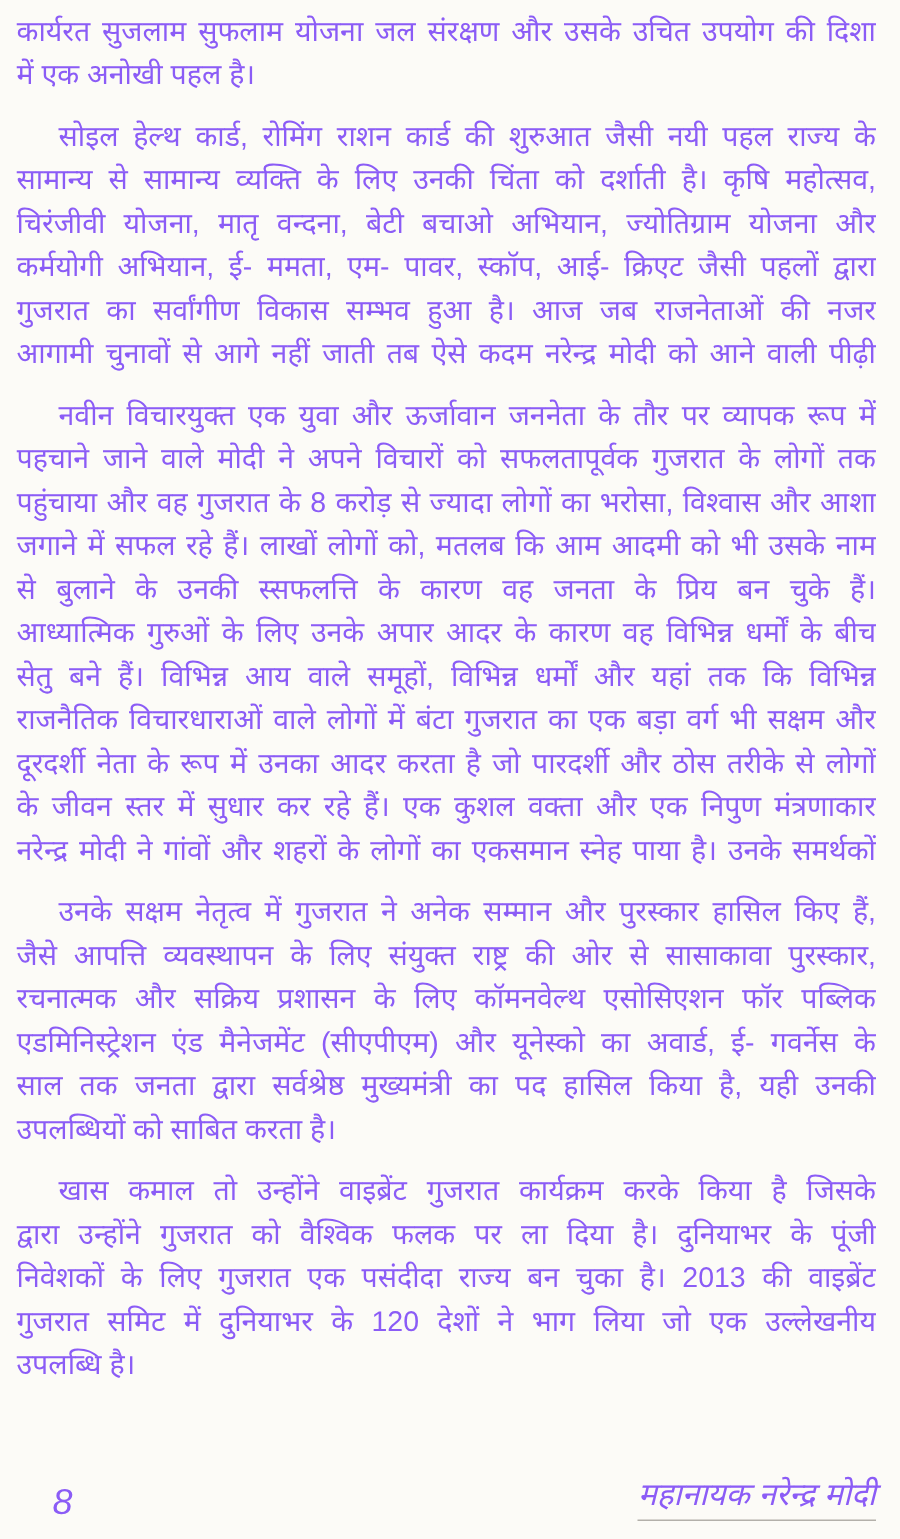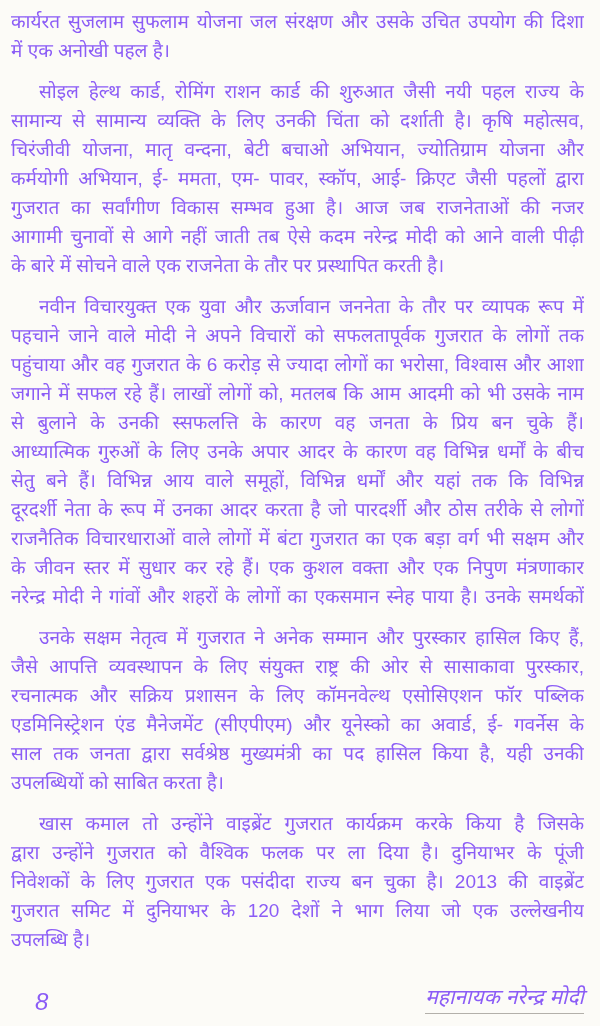--- a/index.html
+++ b/index.html
@@ -71,30 +71,29 @@
 <div class="page">
   <div class="text-block">
       <div class="line">कार्यरत सुजलाम सुफलाम योजना जल संरक्षण और उसके उचित उपयोग की दिशा</div>
       <div class="line para-end">में एक अनोखी पहल है।</div>
       <div class="line indent">सोइल हेल्थ कार्ड, रोमिंग राशन कार्ड की शुरुआत जैसी नयी पहल राज्य के</div>
       <div class="line">सामान्य से सामान्य व्यक्ति के लिए उनकी चिंता को दर्शाती है। कृषि महोत्सव,</div>
       <div class="line">चिरंजीवी योजना, मातृ वन्दना, बेटी बचाओ अभियान, ज्योतिग्राम योजना और</div>
       <div class="line">कर्मयोगी अभियान, ई- ममता, एम- पावर, स्कॉप, आई- क्रिएट जैसी पहलों द्वारा</div>
       <div class="line">गुजरात का सर्वांगीण विकास सम्भव हुआ है। आज जब राजनेताओं की नजर</div>
       <div class="line">आगामी चुनावों से आगे नहीं जाती तब ऐसे कदम नरेन्द्र मोदी को आने वाली पीढ़ी</div>
-      <div class="line para-end">के बारे में सोचने वाले एक राजनेता के तौर पर प्रस्थापित करती है।</div>
       <div class="line indent">नवीन विचारयुक्त एक युवा और ऊर्जावान जननेता के तौर पर व्यापक रूप में</div>
       <div class="line">पहचाने जाने वाले मोदी ने अपने विचारों को सफलतापूर्वक गुजरात के लोगों तक</div>
-      <div class="line">पहुंचाया और वह गुजरात के 6 करोड़ से ज्यादा लोगों का भरोसा, विश्वास और आशा</div>
+      <div class="line">पहुंचाया और वह गुजरात के 8 करोड़ से ज्यादा लोगों का भरोसा, विश्वास और आशा</div>
       <div class="line">जगाने में सफल रहे हैं। लाखों लोगों को, मतलब कि आम आदमी को भी उसके नाम</div>
       <div class="line">से बुलाने के उनकी स्सफलत्ति के कारण वह जनता के प्रिय बन चुके हैं।</div>
       <div class="line">आध्यात्मिक गुरुओं के लिए उनके अपार आदर के कारण वह विभिन्न धर्मों के बीच</div>
       <div class="line">सेतु बने हैं। विभिन्न आय वाले समूहों, विभिन्न धर्मों और यहां तक कि विभिन्न</div>
+      <div class="line">राजनैतिक विचारधाराओं वाले लोगों में बंटा गुजरात का एक बड़ा वर्ग भी सक्षम और</div>
       <div class="line">दूरदर्शी नेता के रूप में उनका आदर करता है जो पारदर्शी और ठोस तरीके से लोगों</div>
-      <div class="line">राजनैतिक विचारधाराओं वाले लोगों में बंटा गुजरात का एक बड़ा वर्ग भी सक्षम और</div>
       <div class="line">के जीवन स्तर में सुधार कर रहे हैं। एक कुशल वक्ता और एक निपुण मंत्रणाकार</div>
       <div class="line">नरेन्द्र मोदी ने गांवों और शहरों के लोगों का एकसमान स्नेह पाया है। उनके समर्थकों</div>
       <div class="line indent">उनके सक्षम नेतृत्व में गुजरात ने अनेक सम्मान और पुरस्कार हासिल किए हैं,</div>
       <div class="line">जैसे आपत्ति व्यवस्थापन के लिए संयुक्त राष्ट्र की ओर से सासाकावा पुरस्कार,</div>
       <div class="line">रचनात्मक और सक्रिय प्रशासन के लिए कॉमनवेल्थ एसोसिएशन फॉर पब्लिक</div>
       <div class="line">एडमिनिस्ट्रेशन एंड मैनेजमेंट (सीएपीएम) और यूनेस्को का अवार्ड, ई- गवर्नेस के</div>
       <div class="line">साल तक जनता द्वारा सर्वश्रेष्ठ मुख्यमंत्री का पद हासिल किया है, यही उनकी</div>
       <div class="line para-end">उपलब्धियों को साबित करता है।</div>
       <div class="line indent">खास कमाल तो उन्होंने वाइब्रेंट गुजरात कार्यक्रम करके किया है जिसके</div>
       <div class="line">द्वारा उन्होंने गुजरात को वैश्विक फलक पर ला दिया है। दुनियाभर के पूंजी</div>

